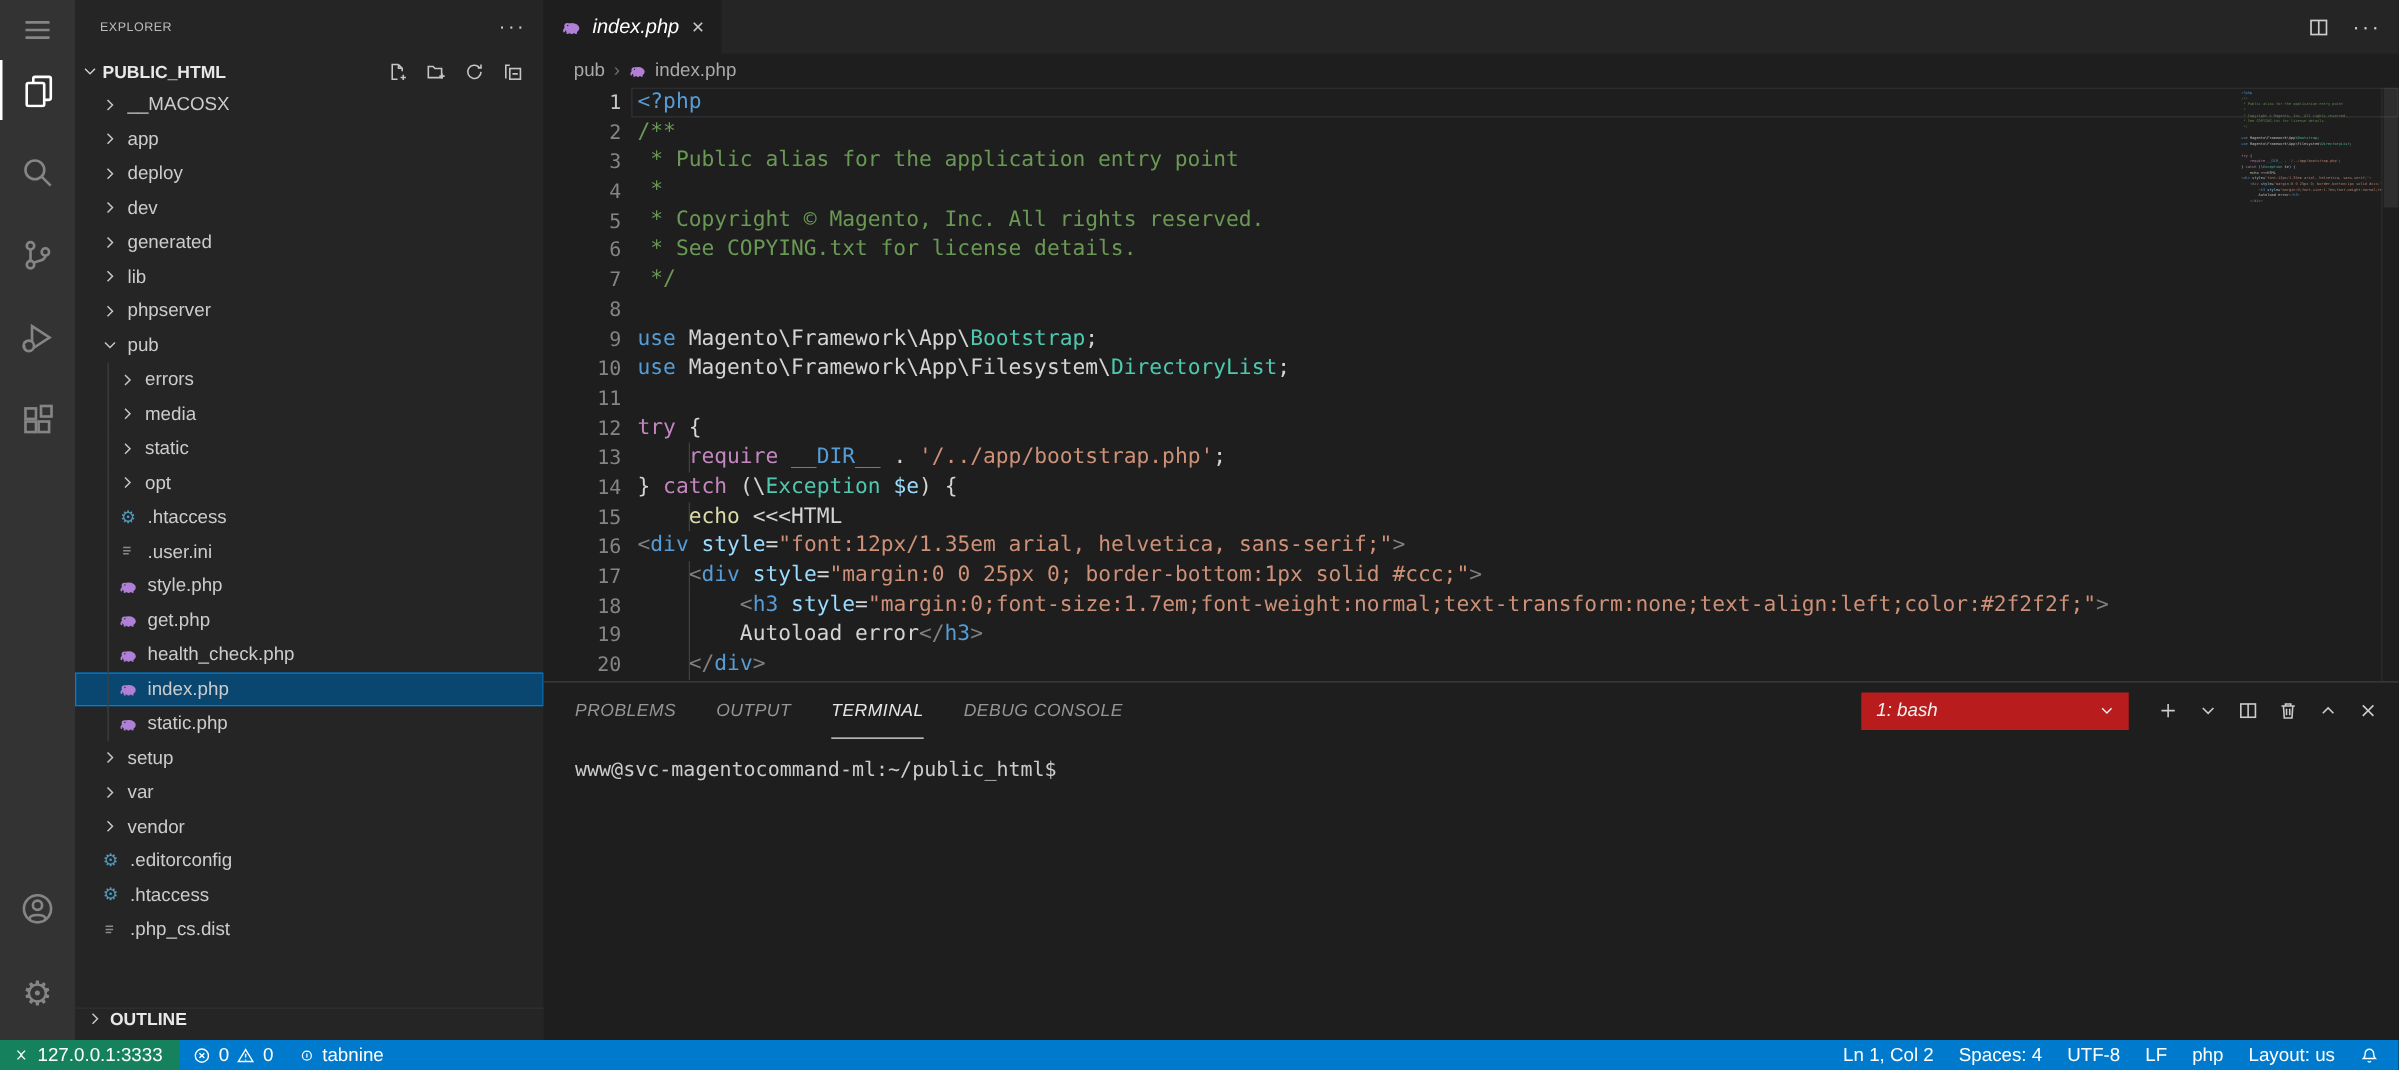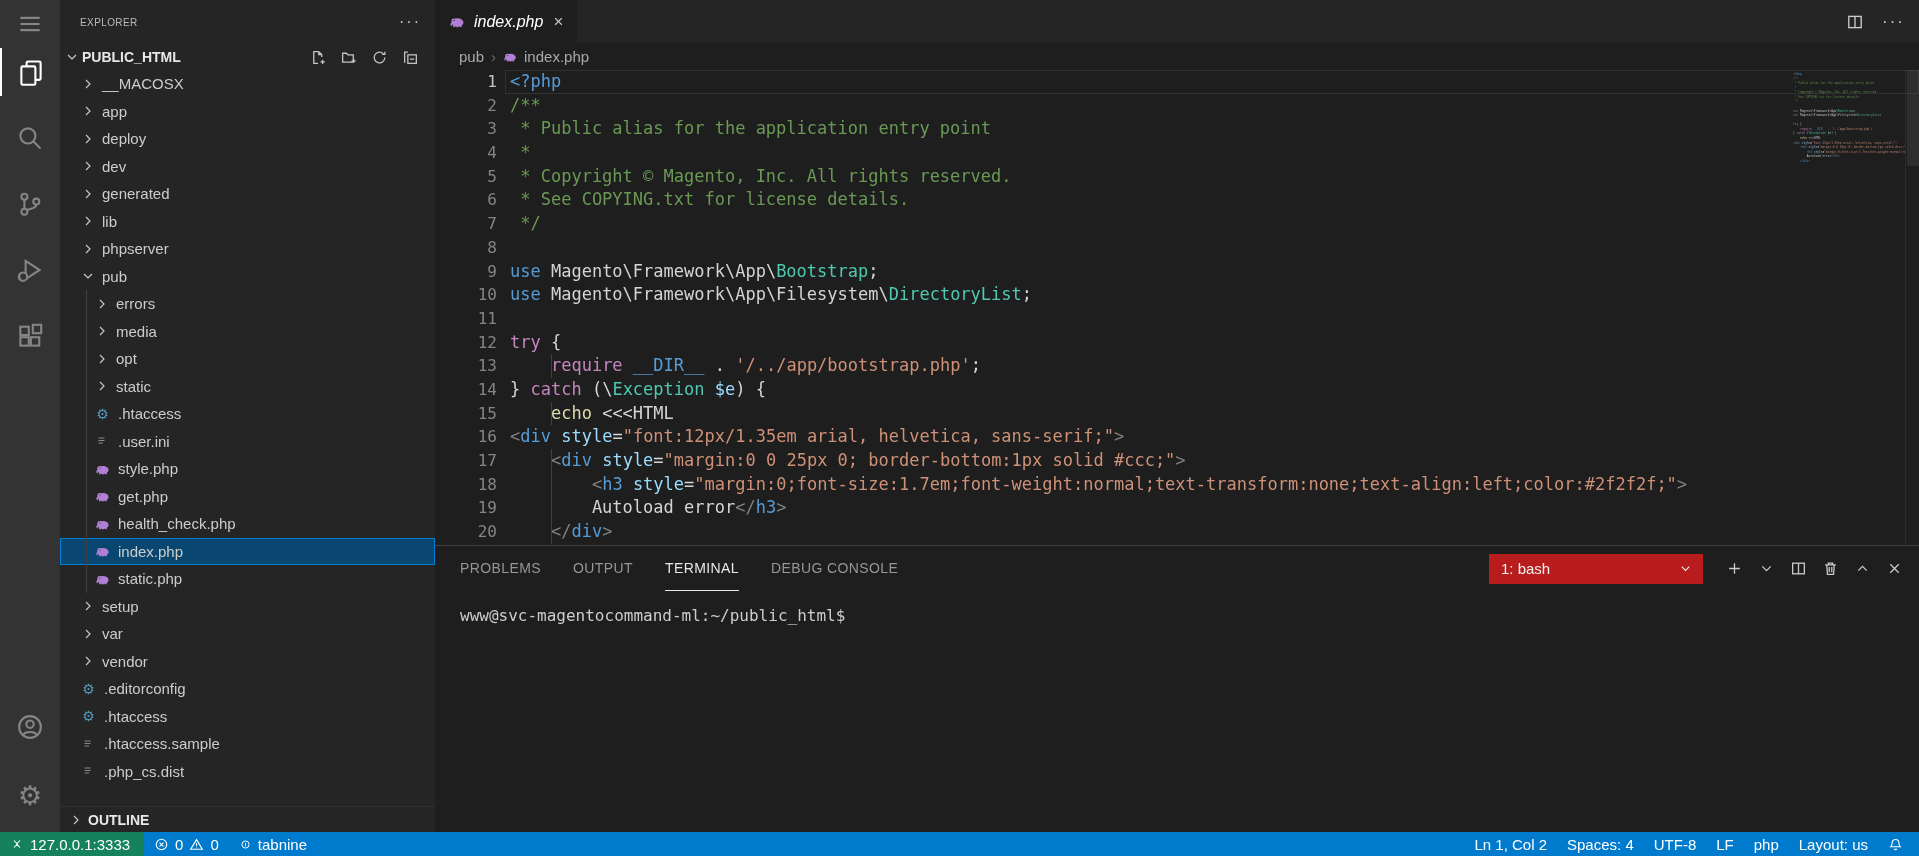--- a/index.html
+++ b/index.html
@@ -26,21 +26,21 @@
   .tree { position:relative; height:736px; overflow:hidden; }
   .row { height:27.5px; display:flex; align-items:center; position:relative; cursor:pointer; color:#cccccc; font-size:15px; }
   .row.d1 { padding-left:20px; }
   .row.d2 { padding-left:34px; }
   .row.selected { background:#094771; outline:1px solid #007fd4; outline-offset:-1px; }
   .row .chev { color:#c5c5c5; width:16px; margin-right:6px; flex:none; }
   .row .ficon { width:17px; margin-right:7px; flex:none; display:flex; justify-content:center; }
   .row .ficon .glyph { font-family:"DejaVu Sans", sans-serif; font-size:14px; line-height:1; }
   .row.d2::before { content:""; position:absolute; left:26px; top:0; bottom:0; border-left:1px solid #404040; }
   .outline-hdr { position:absolute; left:60px; top:806px; width:375px; height:26px; background:#252526;
-    border-top:1px solid #303031; display:flex; align-items:center; padding-left:8px; font-weight:bold; z-index:4; }
+    border-top:1px solid #303031; display:flex; padding-left:8px; font-weight:bold; z-index:4; }
   .outline-hdr .chev { color:#c5c5c5; width:16px; margin-right:4px; }
   .outline-label { font-size:14px; color:#e8e8e8; }
 
   
   .editor-region { position:absolute; left:435px; top:0; right:0; height:545px; background:#1e1e1e; }
   .tabbar { height:43px; background:#252526; display:flex; align-items:stretch; position:relative; }
   .tab { background:#1e1e1e; display:flex; align-items:center; gap:8px; padding:0 12px 0 14px; cursor:pointer; }
   .tab-label { font-size:16px; font-style:italic; color:#ffffff; }
   .tab-close { color:#c5c5c5; font-size:17px; line-height:1; padding:1px 2px; cursor:pointer; }
   .editor-actions { position:absolute; right:14px; top:0; height:43px; display:flex; align-items:center; gap:18px; color:#cccccc; }
@@ -61,21 +61,21 @@
     border:1px solid #323236; pointer-events:none; }
 
   .minimap { position:absolute; top:2px; right:14px; width:112px; height:150px; overflow:hidden; opacity:0.85; cursor:pointer; }
   .mm-inner { font-family:"DejaVu Sans Mono", monospace; font-size:12px; line-height:19px; white-space:pre;
     transform:scale(0.24); transform-origin:0 0; width:420%; }
   .scrollbar { position:absolute; top:0; right:0; width:14px; height:475px; border-left:1px solid rgba(255,255,255,0.07); cursor:pointer; }
   .scroll-slider { position:absolute; top:0; left:1px; right:0; height:96px; background:rgba(121,121,121,0.18); }
 
   
   .panel { position:absolute; left:435px; top:545px; right:0; height:287px; background:#1e1e1e; border-top:1px solid rgba(128,128,128,0.35); }
-  .panel-hdr { height:45px; display:flex; align-items:center; position:relative; padding-left:25px; }
+  .panel-hdr { height:45px; display:flex; align-items:center; position:relative; padding-left:25px;font-style:italic; }
   .ptab { font-size:14px; letter-spacing:0.4px; color:#969696; margin-right:32px; height:45px; display:flex; align-items:center; cursor:pointer; border-bottom:1.5px solid transparent; }
   .ptab.active { color:#e7e7e7; border-bottom:1.5px solid #e7e7e7; }
   .panel-controls { position:absolute; right:16px; top:0; height:45px; display:flex; align-items:center; gap:15px; color:#cccccc; }
   .shell-select { width:214px; height:30px; background:#b91c1c; color:#f0f0f0; font-size:15px; display:flex; align-items:center; padding:0 10px 0 12px; margin-right:8px; cursor:pointer; }
   .shell-select .sel-label { flex:1; }
   .panel-controls .icon { cursor:pointer; }
   .term-body { padding:14px 0 0 25px; font-family:"DejaVu Sans Mono", monospace; font-size:16px; line-height:22px; color:#cccccc; cursor:text; height:240px; }
 
   
   .statusbar { position:absolute; left:0; bottom:0; width:1919px; height:24px; background:#007acc; display:flex; align-items:stretch; color:#ffffff; font-size:15px; z-index:6; }
@@ -258,29 +258,29 @@
           </svg>
         </span>
         <span>media</span>
       </div>
       <div class="row d2">
         <span class="chev">
           <svg width="16" height="16" viewBox="0 0 16 16" fill="none" stroke="currentColor" stroke-width="1.2">
             <polyline points="6,4 10,8 6,12"></polyline>
           </svg>
         </span>
+        <span>static</span>
+      </div>
+      <div class="row d2">
+        <span class="chev">
+          <svg width="16" height="16" viewBox="0 0 16 16" fill="none" stroke="currentColor" stroke-width="1.2">
+            <polyline points="6,4 10,8 6,12"></polyline>
+          </svg>
+        </span>
         <span>opt</span>
-      </div>
-      <div class="row d2">
-        <span class="chev">
-          <svg width="16" height="16" viewBox="0 0 16 16" fill="none" stroke="currentColor" stroke-width="1.2">
-            <polyline points="6,4 10,8 6,12"></polyline>
-          </svg>
-        </span>
-        <span>static</span>
       </div>
       <div class="row d2">
         <span class="ficon" style="color: rgb(81, 154, 186);">
           <span class="glyph">⚙</span>
         </span>
         <span>.htaccess</span>
       </div>
       <div class="row d2">
         <span class="ficon" style="color: rgb(138, 138, 138);">
           <svg width="16" height="16" viewBox="0 0 16 16" fill="none" stroke="currentColor" stroke-width="1.2">
@@ -387,28 +387,20 @@
         <span class="ficon" style="color: rgb(81, 154, 186);">
           <span class="glyph">⚙</span>
         </span>
         <span>.editorconfig</span>
       </div>
       <div class="row d1">
         <span class="ficon" style="color: rgb(81, 154, 186);">
           <span class="glyph">⚙</span>
         </span>
         <span>.htaccess</span>
-      </div>
-      <div class="row d1">
-        <span class="ficon" style="color: rgb(138, 138, 138);">
-          <svg width="16" height="16" viewBox="0 0 16 16" fill="none" stroke="currentColor" stroke-width="1.2">
-            <path d="M3.5 5h6M3.5 7.5h6M3.5 10h4.5"></path>
-          </svg>
-        </span>
-        <span>.htaccess.sample</span>
       </div>
       <div class="row d1">
         <span class="ficon" style="color: rgb(138, 138, 138);">
           <svg width="16" height="16" viewBox="0 0 16 16" fill="none" stroke="currentColor" stroke-width="1.2">
             <path d="M3.5 5h6M3.5 7.5h6M3.5 10h4.5"></path>
           </svg>
         </span>
         <span>.php_cs.dist</span>
       </div>
     </div>

